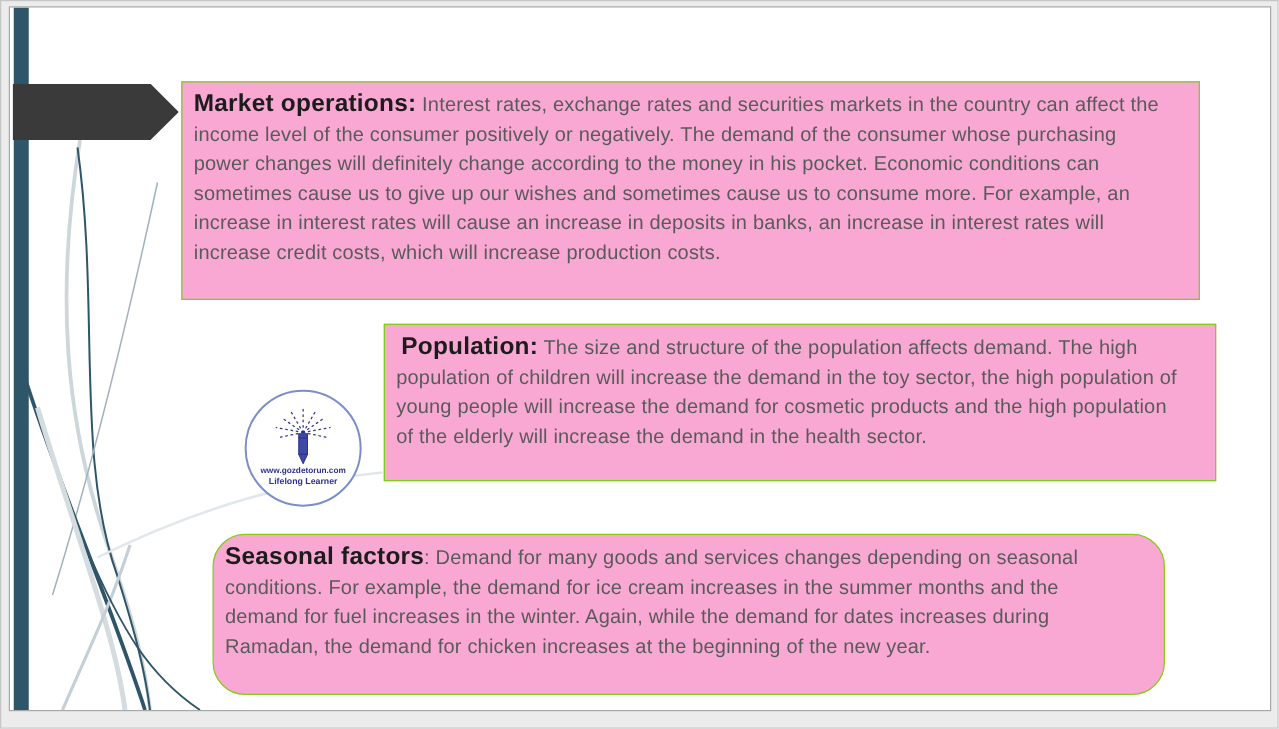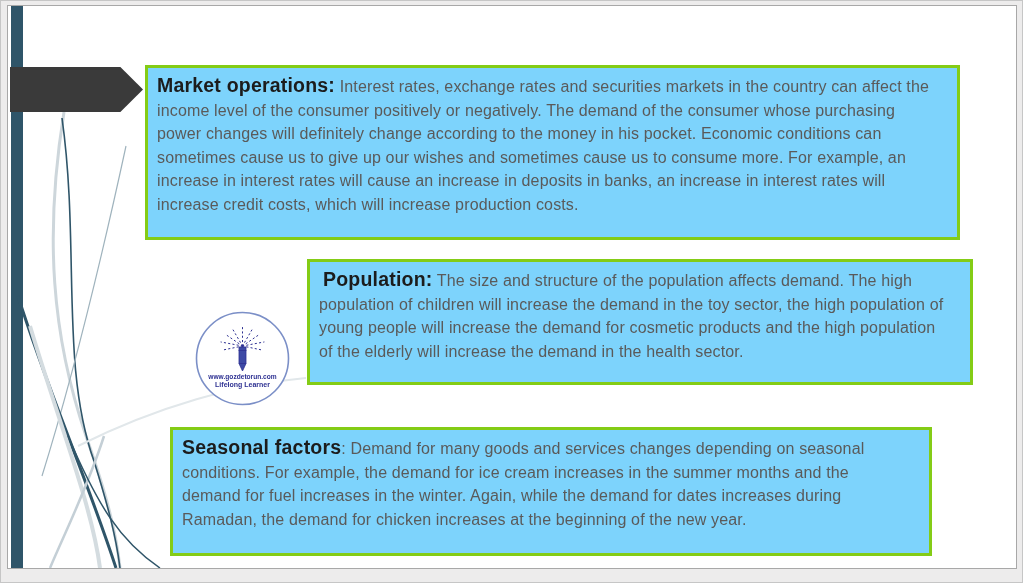--- a/index.html
+++ b/index.html
@@ -26,31 +26,31 @@
     z-index:2; pointer-events:none;
   }
 
   .arrow {
     position:absolute; left:2px; top:61px; width:133px; height:45px;
     background:#3a3a3a; z-index:3;
     clip-path:polygon(0 0, 83% 0, 100% 50%, 83% 100%, 0 100%);
   }
 
   .textbox {
-    position:absolute; background:#7dd3fc; border:3px solid #84cc16;
+    position:absolute; background:#f9a8d4; border:1px solid #84cc16;
     z-index:5; color:#5a5a5a; font-size:16px; line-height:23.5px;
     letter-spacing:0.15px; padding:6px 26px 6px 9px;
   }
   .textbox .title {
     font-weight:bold; color:#1c1c1c; font-size:19.5px; letter-spacing:0.2px;
   }
   .box-market   { left:137px; top:59px;  width:815px; height:175px; }
   .box-population { left:299px; top:253px; width:666px; height:126px; }
   .box-population .title { padding-left:4px; }
-  .box-seasonal { left:162px; top:421px; width:762px; height:129px; }
+  .box-seasonal { left:162px; top:421px; width:762px; height:129px;border-radius:26px; }
 
   .logo {
     position:absolute; left:186px; top:304px; width:97px; height:97px;
     z-index:4;
   }
 </style>
 </head>
 <body>
 
 <div class="canvas">

